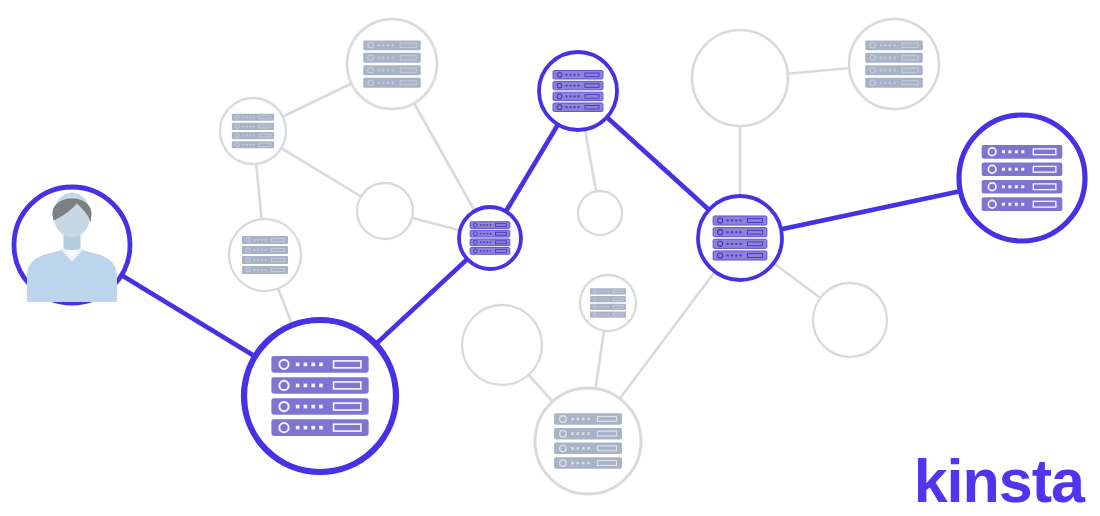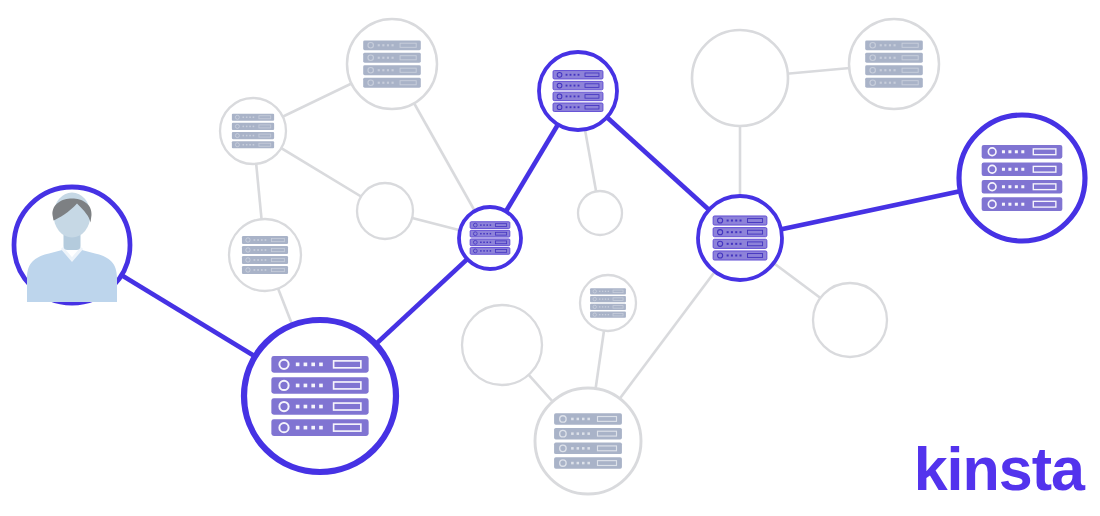--- a/index.html
+++ b/index.html
@@ -7,21 +7,21 @@
     position:relative;
     width:1100px;height:516px;
     background:#ffffff;
     overflow:hidden;
     font-family:"Liberation Sans", sans-serif;
   }
   .stage svg{position:absolute;left:0;top:0;width:1100px;height:516px;display:block;}
   .logo{
     position:absolute;
     right:16px;
-    bottom:16px;
+    bottom:4px;
     font-family:"Liberation Sans", sans-serif;
     font-weight:bold;
     font-size:61px;
     letter-spacing:-1px;
     line-height:1;
     color:#5333ed;
   }
 </style>
 </head>
 <body>

